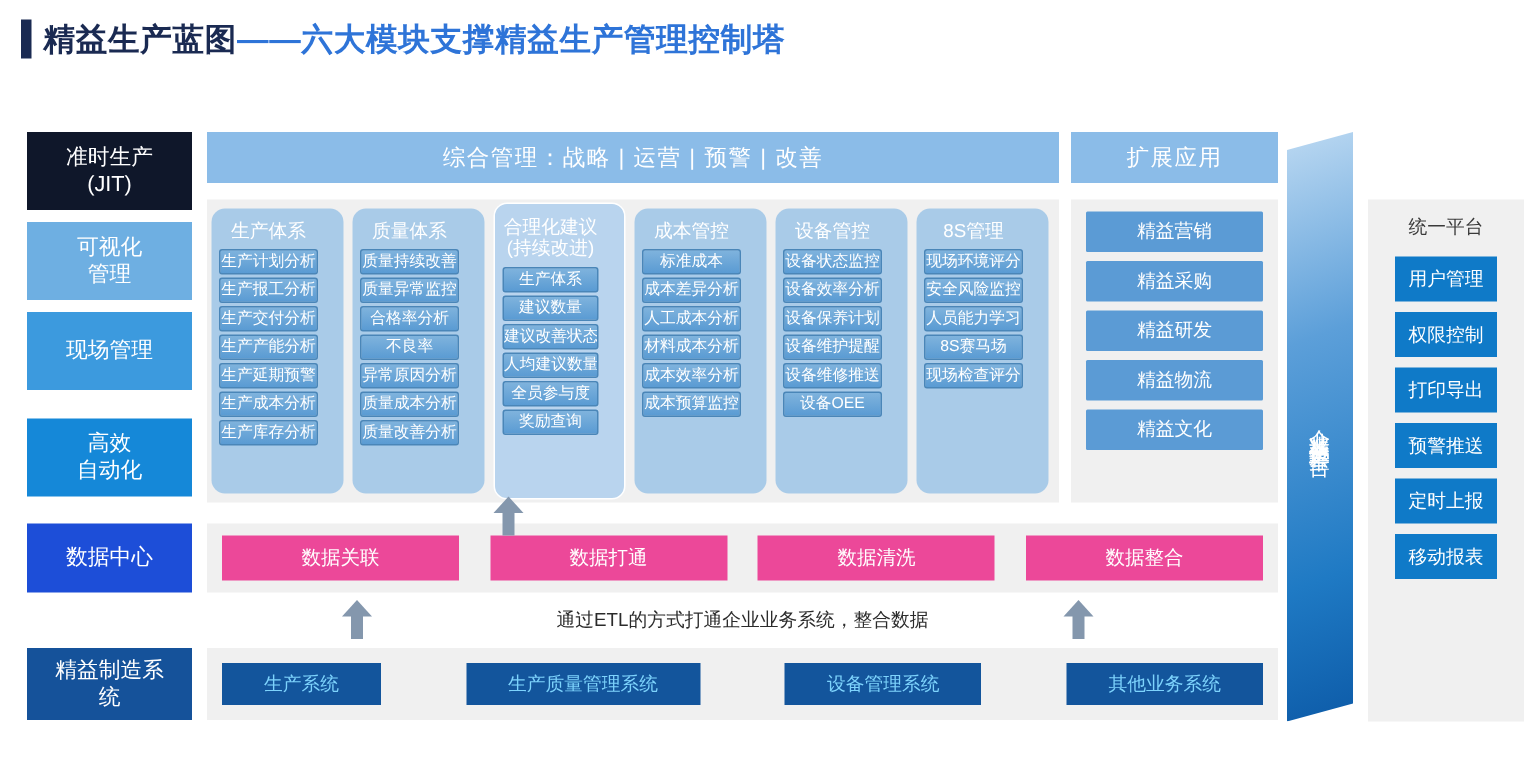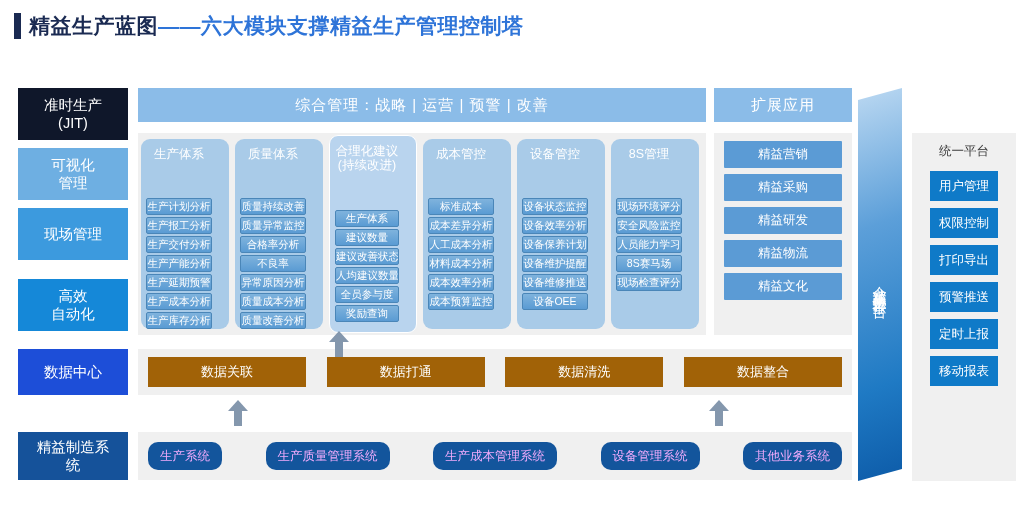--- a/index.html
+++ b/index.html
@@ -47,21 +47,21 @@
   }
 
   
   .modules-wrap {
     position: absolute; left: 138px; top: 133px; width: 568px; height: 202px;
     background: #f0f0f0; display: flex; gap: 0;
   }
   .mod-col {
     margin: 6px 3px; width: 88px; border-radius: 9px;
     background: #a9cbe8; padding: 5px 17px 8px 5px;
-    display: flex; flex-direction: column; gap: 32px;
+    display: flex; flex-direction: column;
   }
   .mod-col.featured {
     background: #b9d4ee; border: 1.5px solid #ffffff;
     margin-top: 2px; margin-bottom: 2px;
   }
   .mod-title {
     color: #ffffff; font-size: 12.5px; text-align: center;
     line-height: 1.15; padding: 3px 0 5px 0; white-space: pre-line;
   }
   .mod-items { display: flex; flex-direction: column; gap: 2px; }
@@ -112,41 +112,41 @@
     font-size: 12.5px; display: flex; align-items: center; justify-content: center;
   }
 
   
   .dc-wrap {
     position: absolute; left: 138px; top: 349px; width: 714px; height: 46px;
     background: #f0f0f0; display: flex; align-items: center;
     justify-content: space-between; padding: 0 10px;
   }
   .dc-item {
-    width: 158px; height: 30px; background: #a16207; color: #fff;
+    width: 158px; height: 30px; background: #ec4899; color: #fff;
     font-size: 13px; display: flex; align-items: center; justify-content: center;
   }
 
   
   .etl-wrap {
     position: absolute; left: 138px; top: 396px; width: 714px; height: 34px;
     display: flex; align-items: center; justify-content: center;
   }
   .etl-text { font-size: 12.5px; color: #2b2b2b; }
 
   
   .sys-wrap {
     position: absolute; left: 138px; top: 432px; width: 714px; height: 48px;
     background: #f0f0f0; display: flex; align-items: center;
     justify-content: space-between; padding: 0 10px;
   }
   .sys-item {
-    height: 28px; background: #13559c; color: #f0abfc; font-size: 12.5px;
-    display: flex; align-items: center; justify-content: center;
-    padding: 0 12px; white-space: nowrap; border-radius: 10px;
+    height: 28px; background: #13559c; color: #7dd3fc; font-size: 12.5px;
+    display: flex; align-items: center; justify-content: center;
+    padding: 0 28px; white-space: nowrap;
   }
   .ar { position: absolute; width: 20px; height: 26px; }
   .ar .stem {
     position: absolute; left: 6px; top: 10px; width: 8px; height: 16px;
     background: #8497ad;
   }
   .ar .head {
     position: absolute; left: 0; top: 0; width: 0; height: 0;
     border-left: 10px solid transparent; border-right: 10px solid transparent;
     border-bottom: 11px solid #8497ad;
@@ -287,25 +287,27 @@
       </div>
   </div>
 
   <div class="dc-wrap" id="dc-root">
       <div class="dc-item">数据关联</div>
       <div class="dc-item">数据打通</div>
       <div class="dc-item">数据清洗</div>
       <div class="dc-item">数据整合</div>
     </div>
 
+  <div class="etl-wrap">
+    <div class="etl-text">通过ETL的方式打通企业业务系统，整合数据</div>
+  </div>
 
   <div class="sys-wrap" id="sys-root">
       <div class="sys-item">生产系统</div>
       <div class="sys-item">生产质量管理系统</div>
-      <div class="sys-item">生产成本管理系统</div>
       <div class="sys-item">设备管理系统</div>
       <div class="sys-item">其他业务系统</div>
     </div>
 
   <div class="ar" style="left:329px; top:331px;">
     <div class="head"></div>
       <div class="stem"></div>
   </div>
   <div class="ar" style="left:228px; top:400px;">
     <div class="head"></div>

